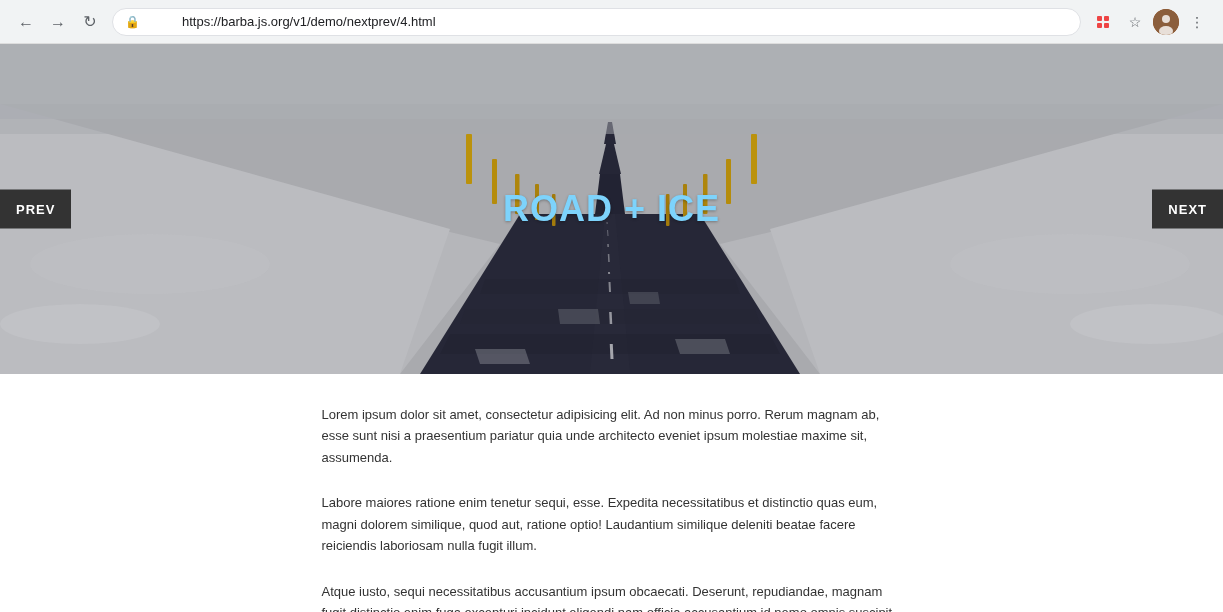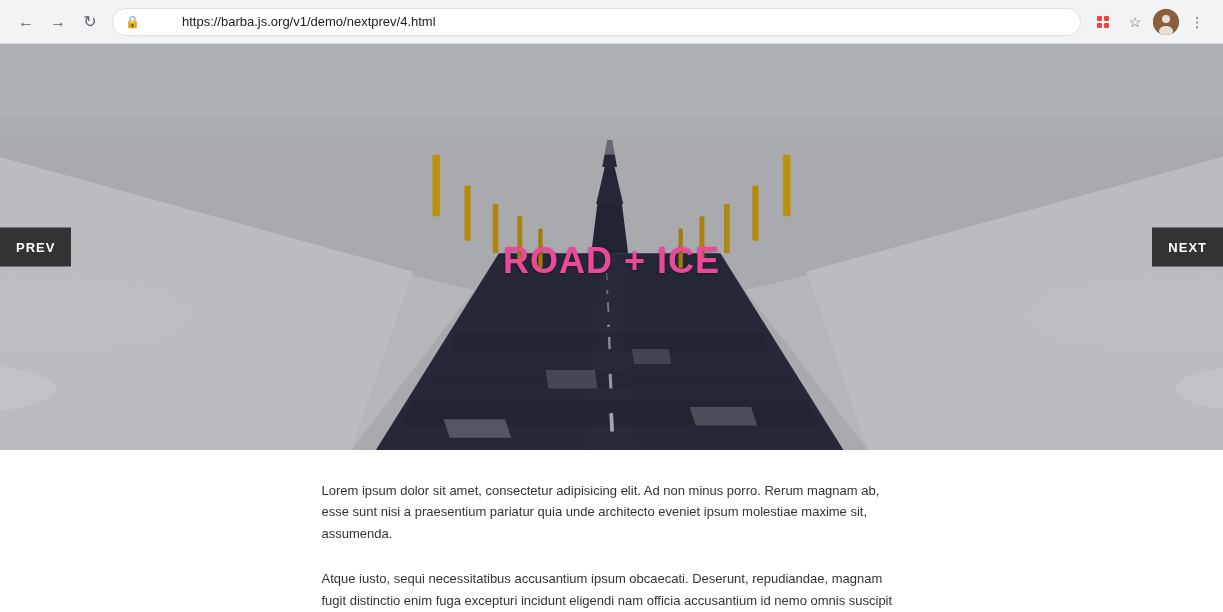--- a/index.html
+++ b/index.html
@@ -115,44 +115,43 @@
 
     
     .page-content {
       width: 100%;
     }
 
     
     .hero-section {
       position: relative;
       width: 100%;
-      height: 406px;
+      height: 330px;
       overflow: hidden;
       background: #1a1a2e;
     }
 
     
     .road-scene {
       width: 100%;
       height: 100%;
     }
 
     .hero-title {
       position: absolute;
       top: 50%;
       left: 50%;
       transform: translate(-50%, -50%);
-      color: #ec4899;
+      color: #7dd3fc;
       font-size: 36px;
       font-weight: 700;
       text-align: left;
       white-space: nowrap;
       letter-spacing: 1px;
       text-shadow: 0 1px 3px rgba(0,0,0,0.3);
-      margin-top: 14px;
     }
 
     .prev-btn {
       position: absolute;
       left: 0;
       top: 50%;
       transform: translateY(-50%);
       background: #333;
       color: #fff;
       border: none;
@@ -292,16 +291,17 @@
 
     
     <h1 class="hero-title">ROAD + ICE</h1>
 
     
     <button class="next-btn">NEXT</button>
   </div>
 
   <div class="text-content">
     <p class="text-paragraph">Lorem ipsum dolor sit amet, consectetur adipisicing elit. Ad non minus porro. Rerum magnam ab, esse sunt nisi a praesentium pariatur quia unde architecto eveniet ipsum molestiae maxime sit, assumenda.</p>
+    <p class="text-paragraph">Labore maiores ratione enim tenetur sequi, esse. Expedita necessitatibus et distinctio quas eum, magni dolorem similique, quod aut, ratione optio! Laudantium similique deleniti beatae facere reiciendis laboriosam nulla fugit illum.</p>
     <p class="text-paragraph">Atque iusto, sequi necessitatibus accusantium ipsum obcaecati. Deserunt, repudiandae, magnam fugit distinctio enim fuga excepturi incidunt eligendi nam officia accusantium id nemo omnis suscipit officiis doloremque, laboriosam</p>
   </div>
 
 </div>
 
 </body></html>

